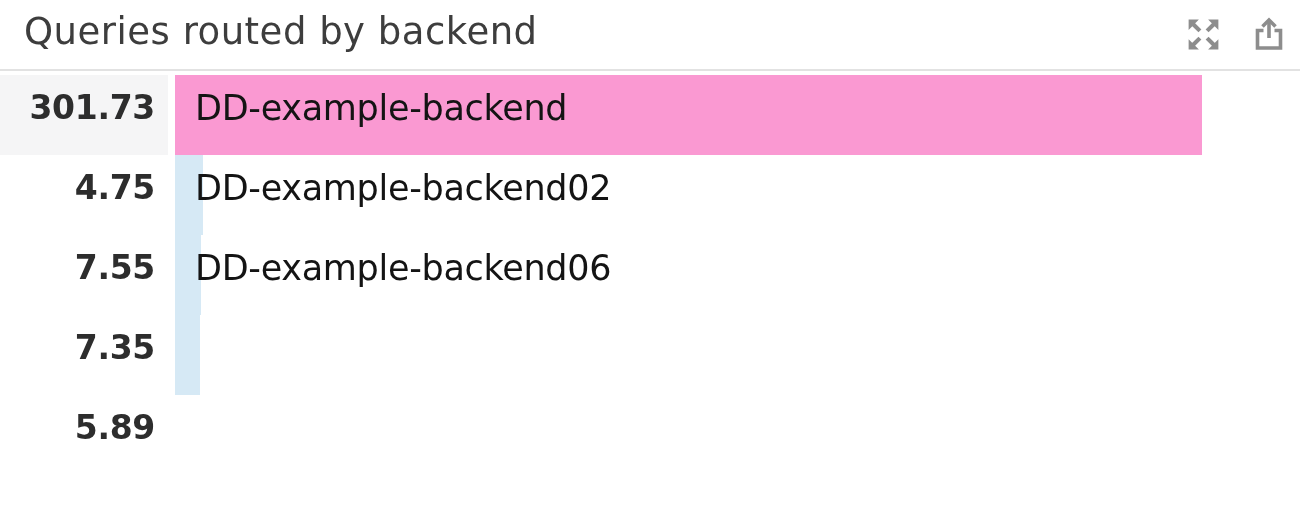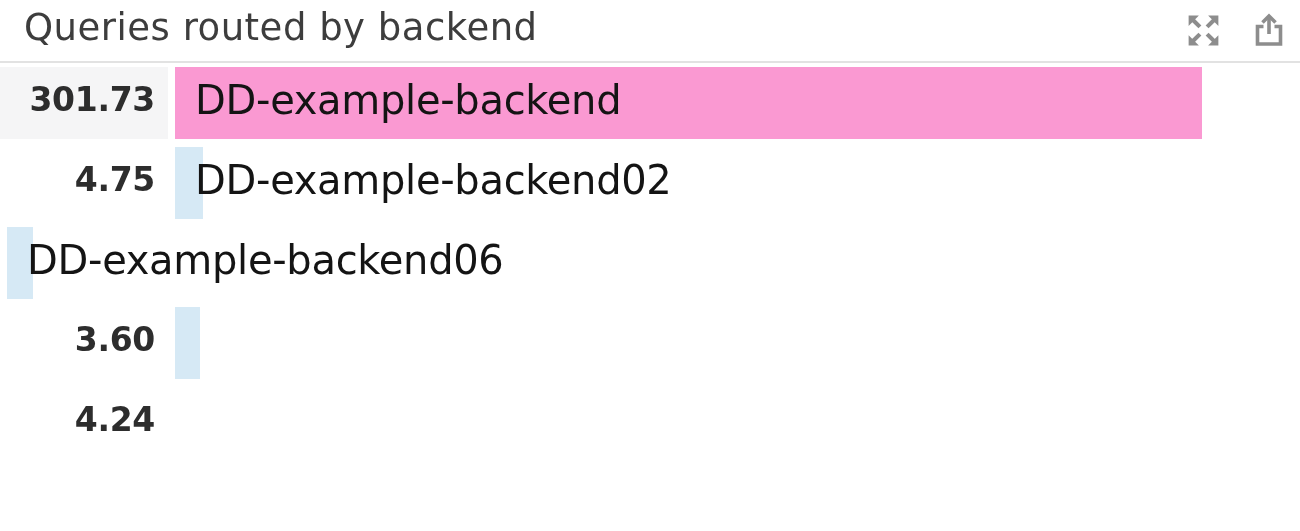--- a/index.html
+++ b/index.html
@@ -8,21 +8,21 @@
     font-family: "DejaVu Sans", "Liberation Sans", sans-serif;
     width: 1300px; height: 531px; overflow: hidden;
   }
   .widget {
     width: 1300px; height: 531px;
     background: var(--bg, #ffffff);
     position: relative;
   }
   
   .widget-header {
-    height: 63px;
+    height: 71px;
     border-bottom: 2px solid var(--border, #e2e2e2);
     display: flex;
     align-items: center;
     padding-left: 24px;
     padding-right: 12px;
   }
   .widget-title {
     font-size: 37px;
     font-weight: 400;
     color: var(--title, #3d3d3d);
@@ -47,21 +47,21 @@
   .icon-btn svg { display: block; }
   
   .toplist { padding-top: 0; }
   .toplist-row {
     height: 80px;
     position: relative;
   }
   .bar-line {
     position: absolute;
     top: 4px; left: 0; right: 0;
-    height: 72px;
+    height: 80px;
     display: flex;
   }
   .value-cell {
     width: 168px;
     flex: 0 0 168px;
     text-align: right;
     padding-right: 13px;
     font-size: 33px;
     font-weight: 700;
     color: var(--value, #2d2d2d);
@@ -80,21 +80,21 @@
   .bar {
     position: absolute;
     left: 0; top: 0; bottom: 0;
     background: var(--bar, #d6e9f5);
   }
   .toplist-row.hl .bar { background: var(--hl-bar, #fa99d2); }
   .bar-label {
     position: absolute;
     left: 20px; top: 0;
     line-height: 66px;
-    font-size: 40px;
+    font-size: 35px;
     font-weight: 400;
     color: var(--label, #141414);
     letter-spacing: -0.3px;
     white-space: nowrap;
   }
 </style>
 </head>
 <body>
 
 <div class="widget">
@@ -147,36 +147,37 @@
         <div class="value-cell">4.75</div>
         <div class="bar-area">
           <div class="bar" style="width: 2.77069%;"></div>
           <div class="bar-label">DD-example-backend02</div>
         </div>
       </div>
     </div>
 
     <div class="toplist-row">
       <div class="bar-line">
+        <div class="value-cell">7.55</div>
         <div class="bar-area">
           <div class="bar" style="width: 2.50224%;"></div>
           <div class="bar-label">DD-example-backend06</div>
         </div>
       </div>
     </div>
 
     <div class="toplist-row">
       <div class="bar-line">
-        <div class="value-cell">3.60</div>
+        <div class="value-cell">7.35</div>
         <div class="bar-area">
           <div class="bar" style="width: 2.43595%;"></div>
         </div>
       </div>
     </div>
 
     <div class="toplist-row">
       <div class="bar-line">
-        <div class="value-cell">4.24</div>
+        <div class="value-cell">5.89</div>
       </div>
     </div>
   </div>
 
 </div>
 
 </body></html>

